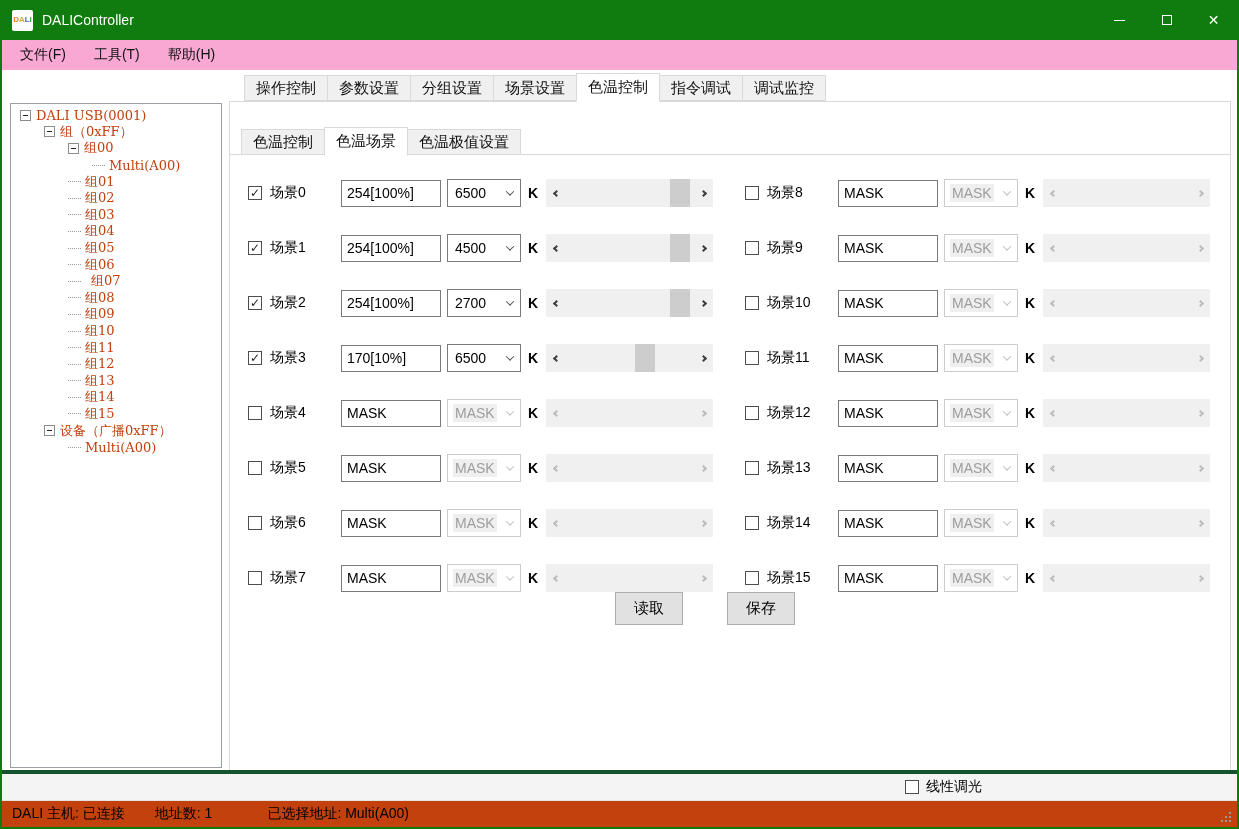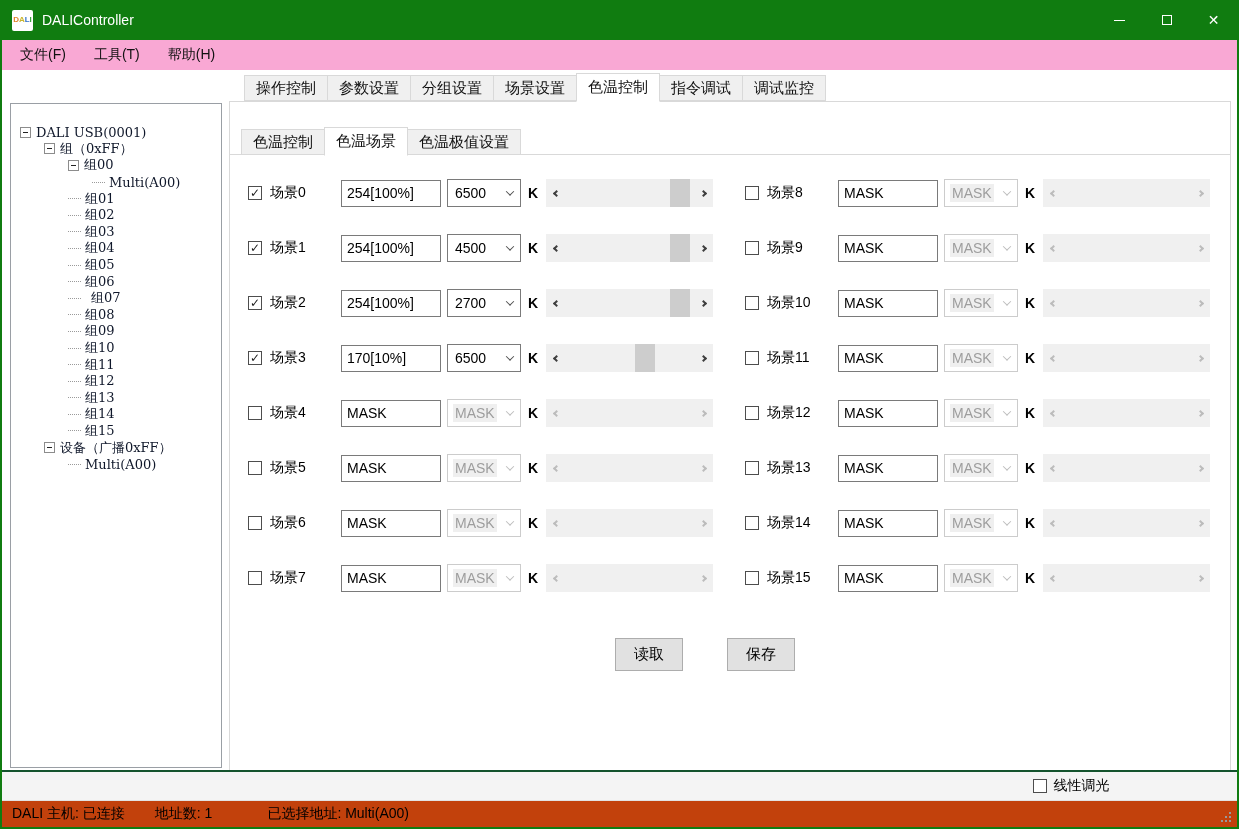--- a/index.html
+++ b/index.html
@@ -26,21 +26,21 @@
   .win-btn{width:47px;height:100%;display:flex;align-items:center;justify-content:center;color:#fff;font-size:14px;}
   .glyph-min{width:11px;height:1px;background:#fff;display:block;}
   .glyph-max{width:10px;height:10px;border:1px solid #fff;display:block;}
   
   .menubar{height:30px;background:#f9a8d4;display:flex;align-items:center;padding-left:8px;flex:none;font-size:14px;color:#111;}
   .menu-item{padding:4px 10px;margin-right:8px;}
   
   .bodyrow{flex:1;display:flex;min-height:0;position:relative;}
   .leftcol{width:227px;flex:none;position:relative;}
   .tree-panel{position:absolute;left:8px;top:33px;right:7px;bottom:2px;border:1px solid #9a9fa5;background:#fff;
-    overflow:hidden;padding-top:20px;font-family:"DejaVu Serif","Liberation Serif",serif;font-size:13px;color:#0f172a;}
+    overflow:hidden;padding-top:3px;font-family:"DejaVu Serif","Liberation Serif",serif;font-size:13px;color:#c2410c;}
   .tree-item{display:flex;align-items:center;height:16.6px;white-space:nowrap;}
   .exp{width:11px;height:11px;border:1px solid #8c8c8c;background:#fff;display:inline-flex;align-items:center;justify-content:center;margin-right:5px;flex:none;}
   .exp::after{content:"";width:5px;height:1px;background:#222;}
   .dash{width:13px;height:1px;border-top:1px dotted #9a9a9a;margin-right:4px;flex:none;}
   
   .maincol{flex:1;display:flex;flex-direction:column;padding-top:3px;min-width:0;}
   .tabstrip{display:flex;align-items:flex-end;padding-left:3px;position:relative;z-index:3;flex:none;}
   .tab{height:26px;padding:0 11px;display:flex;align-items:center;font-size:15px;color:#111;
     background:#f0f0f0;border:1px solid #d9d9d9;margin-left:12px;}
   .tab + .tab{margin-left:-1px;}
@@ -74,25 +74,25 @@
   .kunit{font-size:14px;font-weight:bold;color:#000;margin:0 8px 0 7px;flex:none;}
   .hscroll{flex:1;height:28px;background:var(--track);display:flex;align-items:stretch;position:relative;}
   .sarr{width:17px;display:flex;align-items:center;justify-content:center;flex:none;}
   .ch{width:5px;height:5px;border:solid #3f3f3f;border-width:0 2px 2px 0;display:block;}
   .ch.l{transform:rotate(135deg);margin-left:3px;}
   .ch.r{transform:rotate(-45deg);margin-right:3px;}
   .strack{flex:1;position:relative;}
   .sthumb{position:absolute;top:0;height:100%;width:20px;background:var(--thumb);}
   .hscroll.disabled .ch{border-color:#bcbcbc;}
   
-  .btnrow{display:flex;justify-content:center;gap:44px;margin-top:46px;padding-right:50px;}
+  .btnrow{display:flex;justify-content:center;gap:44px;padding-right:50px;}
   .btn{width:68px;height:33px;background:#e1e1e1;border:1px solid #adadad;font-size:15px;color:#000;
     font-family:inherit;display:flex;align-items:center;justify-content:center;}
   
-  .linear-row{height:30px;flex:none;background:#f4f4f4;border-top:2px solid #14532d;display:flex;align-items:center;justify-content:center;}
+  .linear-row{height:30px;flex:none;background:#f4f4f4;border-top:4px solid #14532d;display:flex;align-items:center;}
   .linear-wrap{display:flex;align-items:center;margin-left:903px;}
   .linear-label{font-size:14px;color:#000;margin-left:7px;}
   .statusbar{height:27px;flex:none;background:#c2410c;border-top:1px solid #e2e2e2;display:flex;align-items:center;
     font-size:14px;color:#000;position:relative;}
   .status-item{white-space:nowrap;}
   .st1{margin-left:10px;}
   .st2{margin-left:30px;}
   .st3{margin-left:55px;}
   .grip{position:absolute;right:6px;bottom:5px;width:2px;height:2px;background:#9a9a9a;
     box-shadow:0 -4px #9a9a9a,0 -8px #9a9a9a,-4px 0 #9a9a9a,-8px 0 #9a9a9a,-4px -4px #9a9a9a;}

